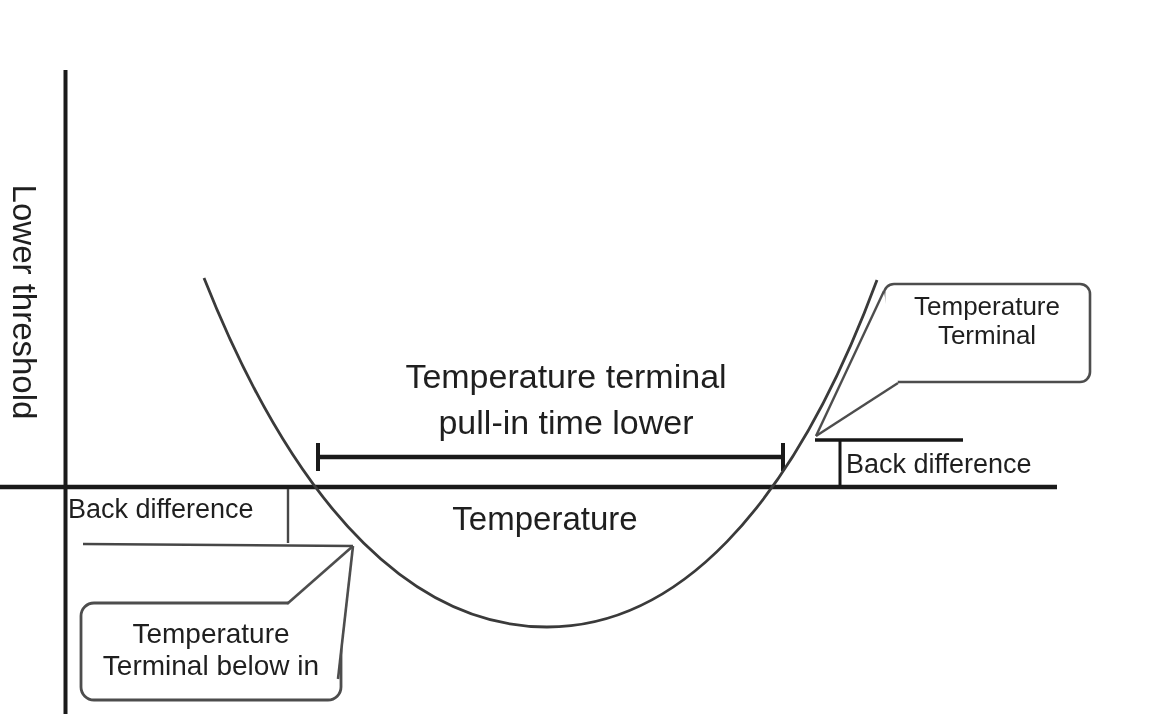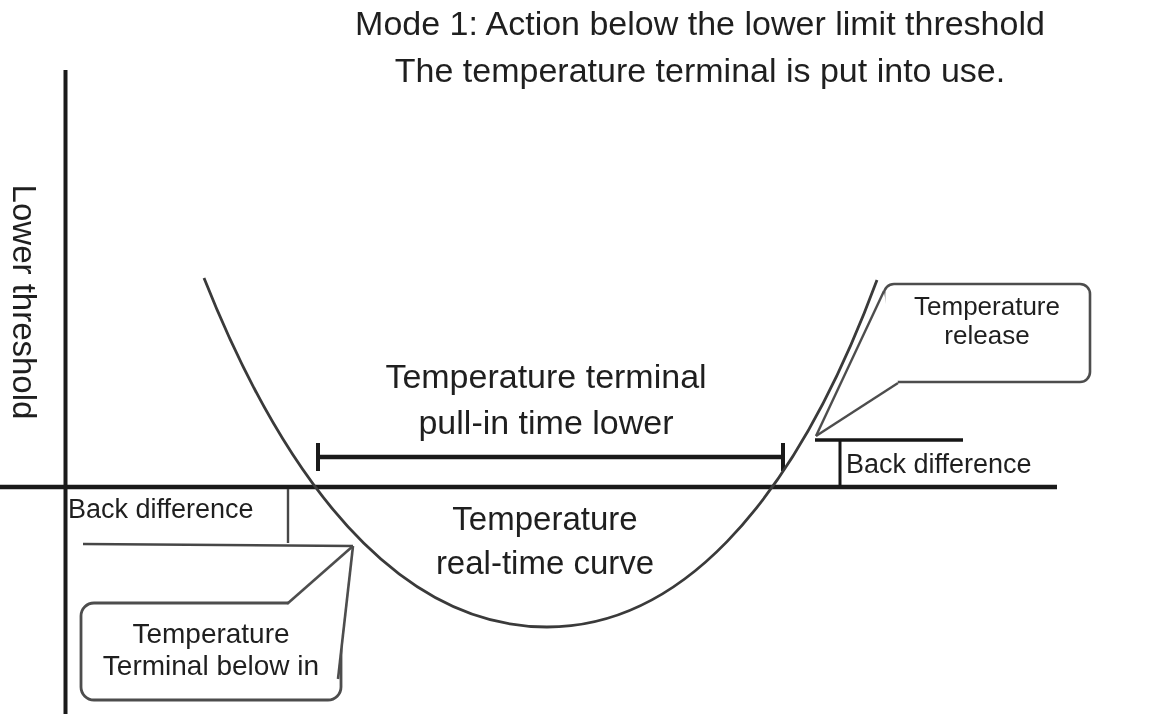--- a/index.html
+++ b/index.html
@@ -18,21 +18,21 @@
     left: 250px; top: 0px; width: 900px;
     font-size: 34px; line-height: 47px;
     text-align: center; letter-spacing: 0px;
   }
   .y-label {
     left: -140px; top: 284px; width: 330px; height: 36px;
     font-size: 33px; text-align: center;
     transform: rotate(90deg);
   }
   .period-label {
-    left: 316px; top: 353px; width: 460px;
+    left: 336px; top: 353px; width: 460px;
     font-size: 34px; line-height: 46px; text-align: center;
   }
   .curve-label {
     left: 385px; top: 497px; width: 320px;
     font-size: 33px; line-height: 44px; text-align: center;
   }
   .bd-left  { left: 68px;  top: 494px; font-size: 27px; }
   .bd-right { left: 846px; top: 449px; font-size: 27px; }
   .release-text {
     left: 884px; top: 292px; width: 206px;
@@ -69,43 +69,38 @@
     <polygon points="353,546 287,604 338,679" fill="#ffffff"></polygon>
     <line x1="353" y1="546" x2="287" y2="604" stroke="#4d4d4d" stroke-width="2.6"></line>
     <line x1="353" y1="546" x2="338" y2="679" stroke="#4d4d4d" stroke-width="2.6"></line>
 
     <rect x="884" y="284" width="206" height="98" rx="10" fill="#ffffff" stroke="#4d4d4d" stroke-width="2.6"></rect>
     <polygon points="816,436 884,291 898,383" fill="#ffffff"></polygon>
     <line x1="816" y1="436" x2="884" y2="291" stroke="#4d4d4d" stroke-width="2.4"></line>
     <line x1="816" y1="436" x2="898" y2="383" stroke="#4d4d4d" stroke-width="2.4"></line>
   </svg>
 
-  <div class="txt title-block">
-    <div>Mode 1: Action below the lower limit threshold</div>
-    <div>The temperature terminal is put into use.</div>
-  </div>
 
   <div class="txt y-label">Lower threshold</div>
 
   <div class="txt period-label">
     <div>Temperature terminal</div>
     <div>pull-in time lower</div>
   </div>
 
   <div class="txt curve-label">
     <div>Temperature</div>
-    <div>real-time curve</div>
   </div>
 
   <div class="txt bd-left">Back difference</div>
   <div class="txt bd-right">Back difference</div>
 
   <div class="txt release-text">
     <div>Temperature</div>
-    <div>release</div>
+    <div>Terminal</div>
   </div>
 
   <div class="txt pullin-text">
     <div>Temperature</div>
     <div>Terminal below in</div>
   </div>
 
 </div>
 
 </body></html>

